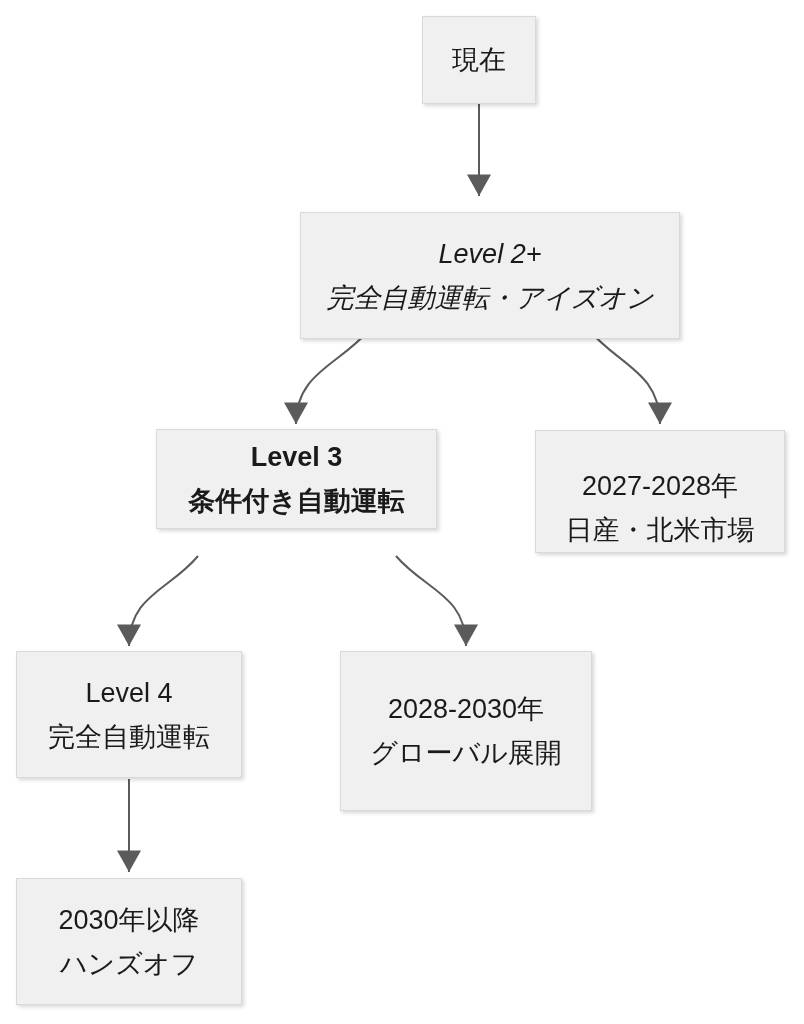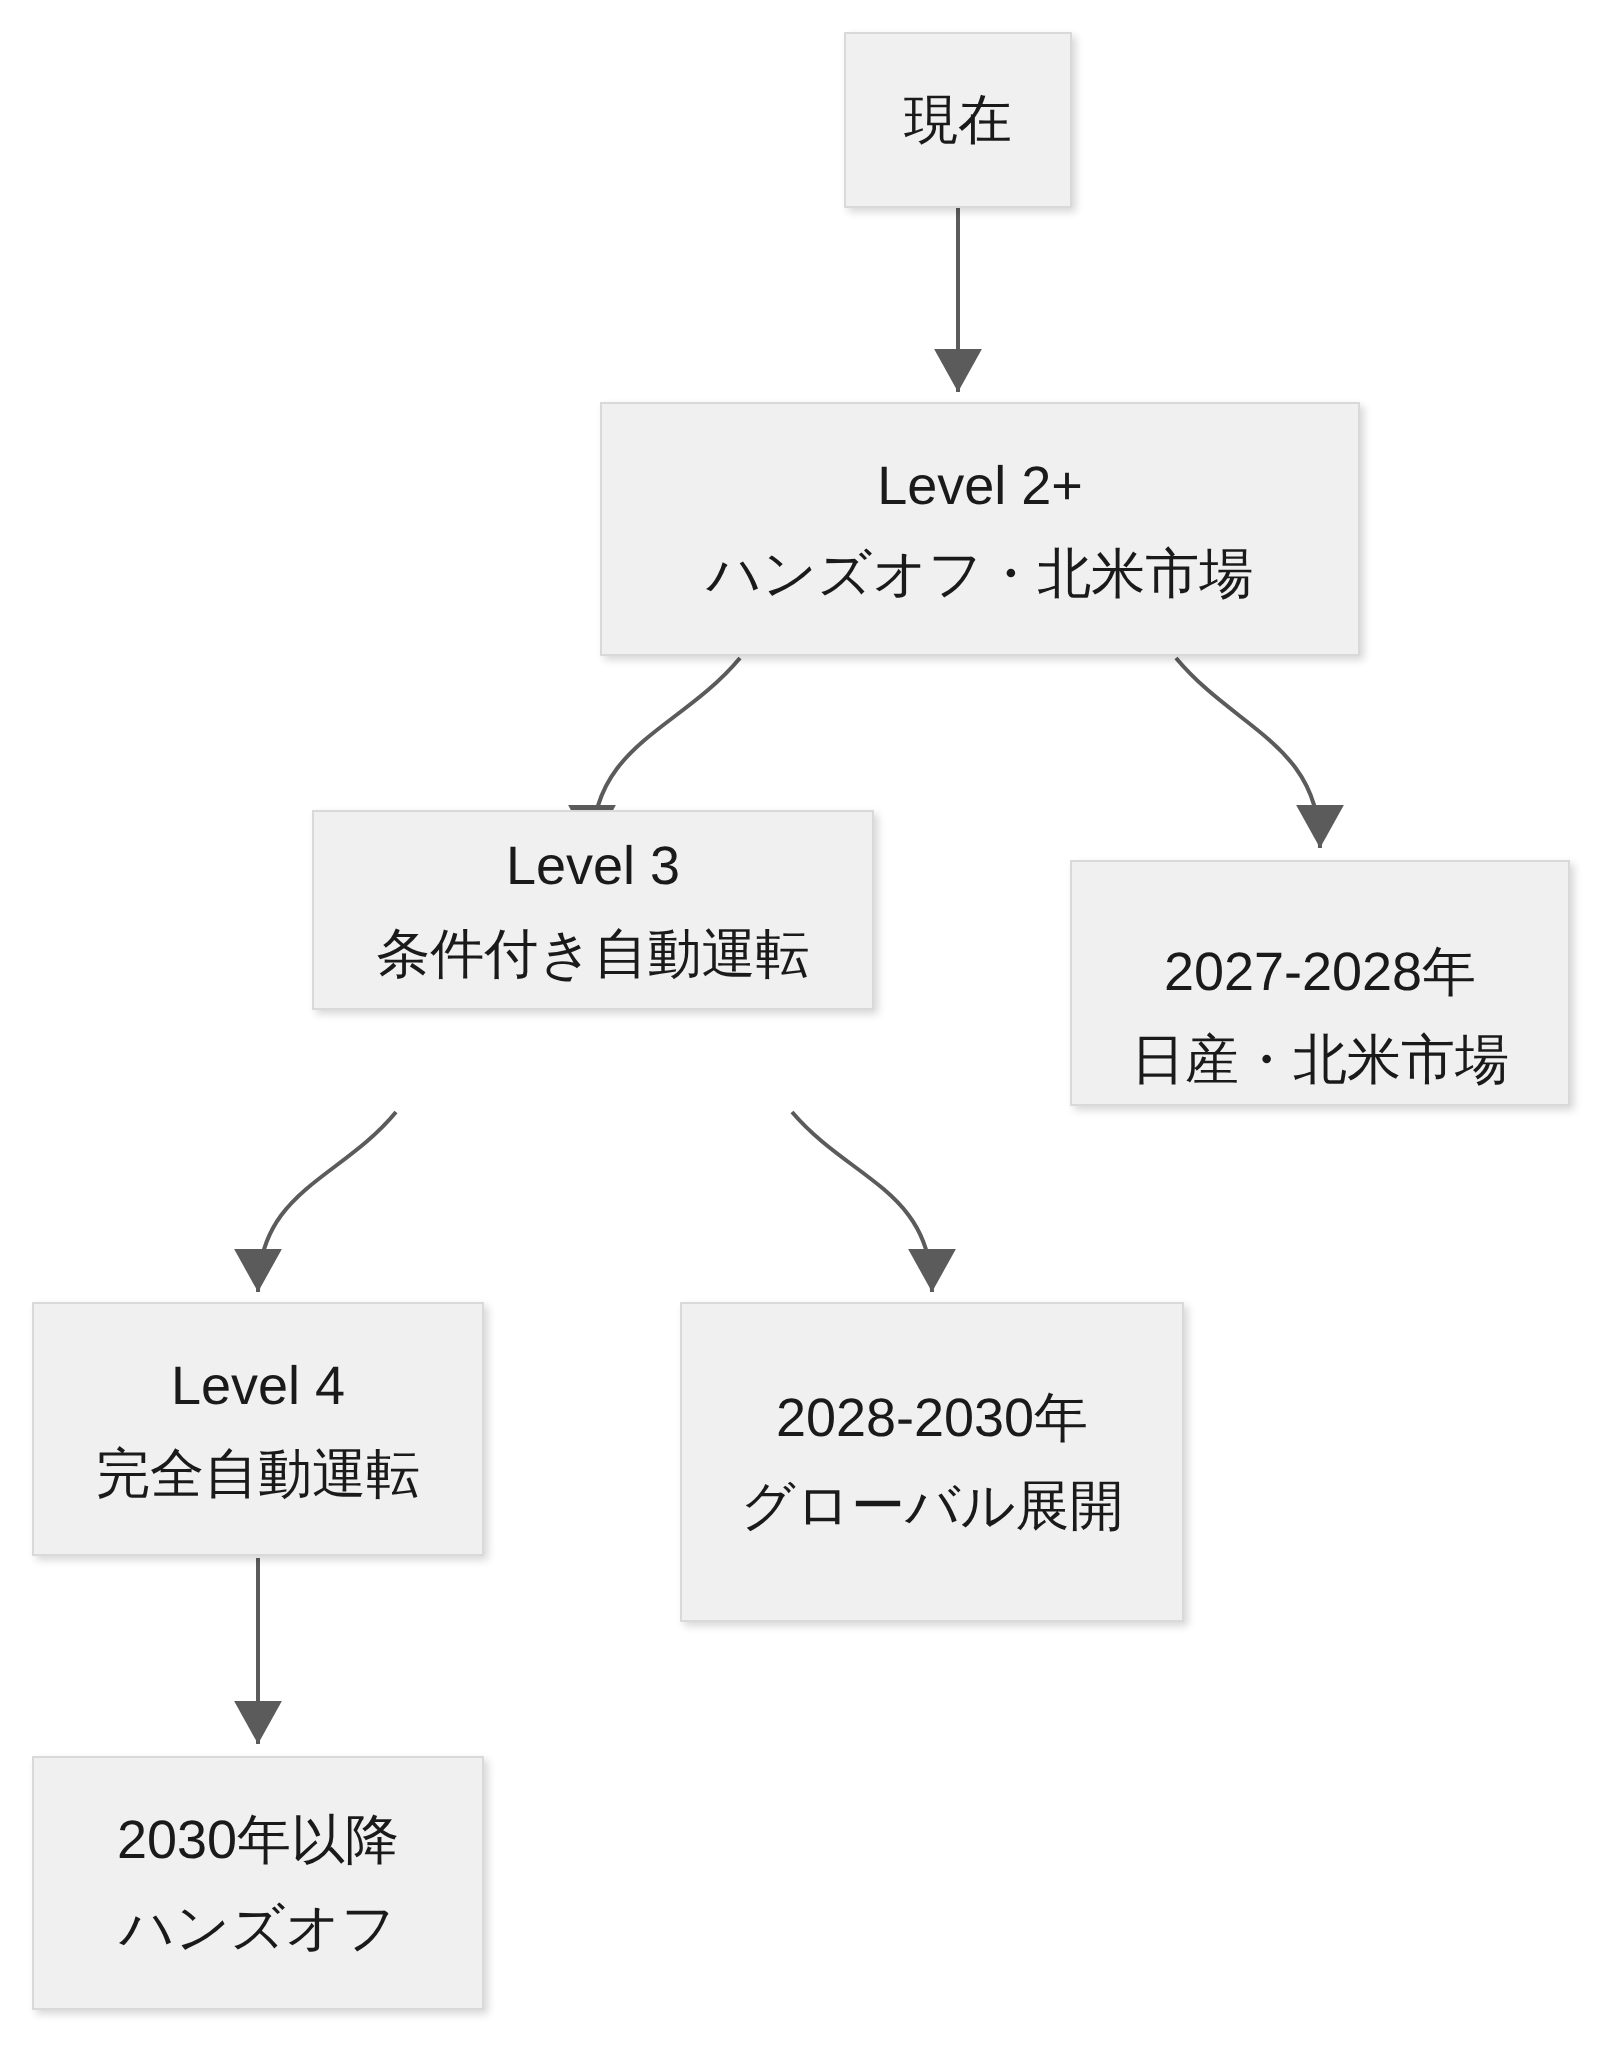--- a/index.html
+++ b/index.html
@@ -42,22 +42,22 @@
     flex-direction: column;
     align-items: center;
     justify-content: center;
     text-align: center;
     color: var(--text);
     font-size: 27px;
     line-height: 44px;
     white-space: nowrap;
   }
   .node-current  { left: 422px; top: 16px;  width: 114px; height: 88px;  }
-  .node-level2   { left: 300px; top: 201px; width: 380px; height: 127px; }
-  .node-level3   { left: 156px; top: 405px; width: 281px; height: 100px; }
+  .node-level2   { left: 300px; top: 212px; width: 380px; height: 127px; font-style: italic; }
+  .node-level3   { left: 156px; top: 429px; width: 281px; height: 100px; font-weight: bold; }
   .node-nissan   { left: 535px; top: 430px; width: 250px; height: 123px; justify-content: flex-end; }
   .node-level4   { left: 16px;  top: 651px; width: 226px; height: 127px; }
   .node-global   { left: 340px; top: 651px; width: 252px; height: 160px; }
   .node-robotaxi { left: 16px;  top: 878px; width: 226px; height: 127px; align-items: center; }
 </style>
 </head>
 <body>
 
 <div class="canvas">
 
@@ -74,21 +74,21 @@
     <path class="edge" d="M396,556 C425,590 466,595 466,646" marker-end="url(#arrowhead)"></path>
     <path class="edge" d="M129,779 L129,872" marker-end="url(#arrowhead)"></path>
   </svg>
 
   <div class="node node-current">
     <span>現在</span>
   </div>
 
   <div class="node node-level2">
     <span>Level 2+</span>
-    <span>ハンズオフ・北米市場</span>
+    <span>完全自動運転・アイズオン</span>
   </div>
 
   <div class="node node-level3">
     <span>Level 3</span>
     <span>条件付き自動運転</span>
   </div>
 
   <div class="node node-nissan">
     <span>2027-2028年</span>
     <span>日産・北米市場</span>

